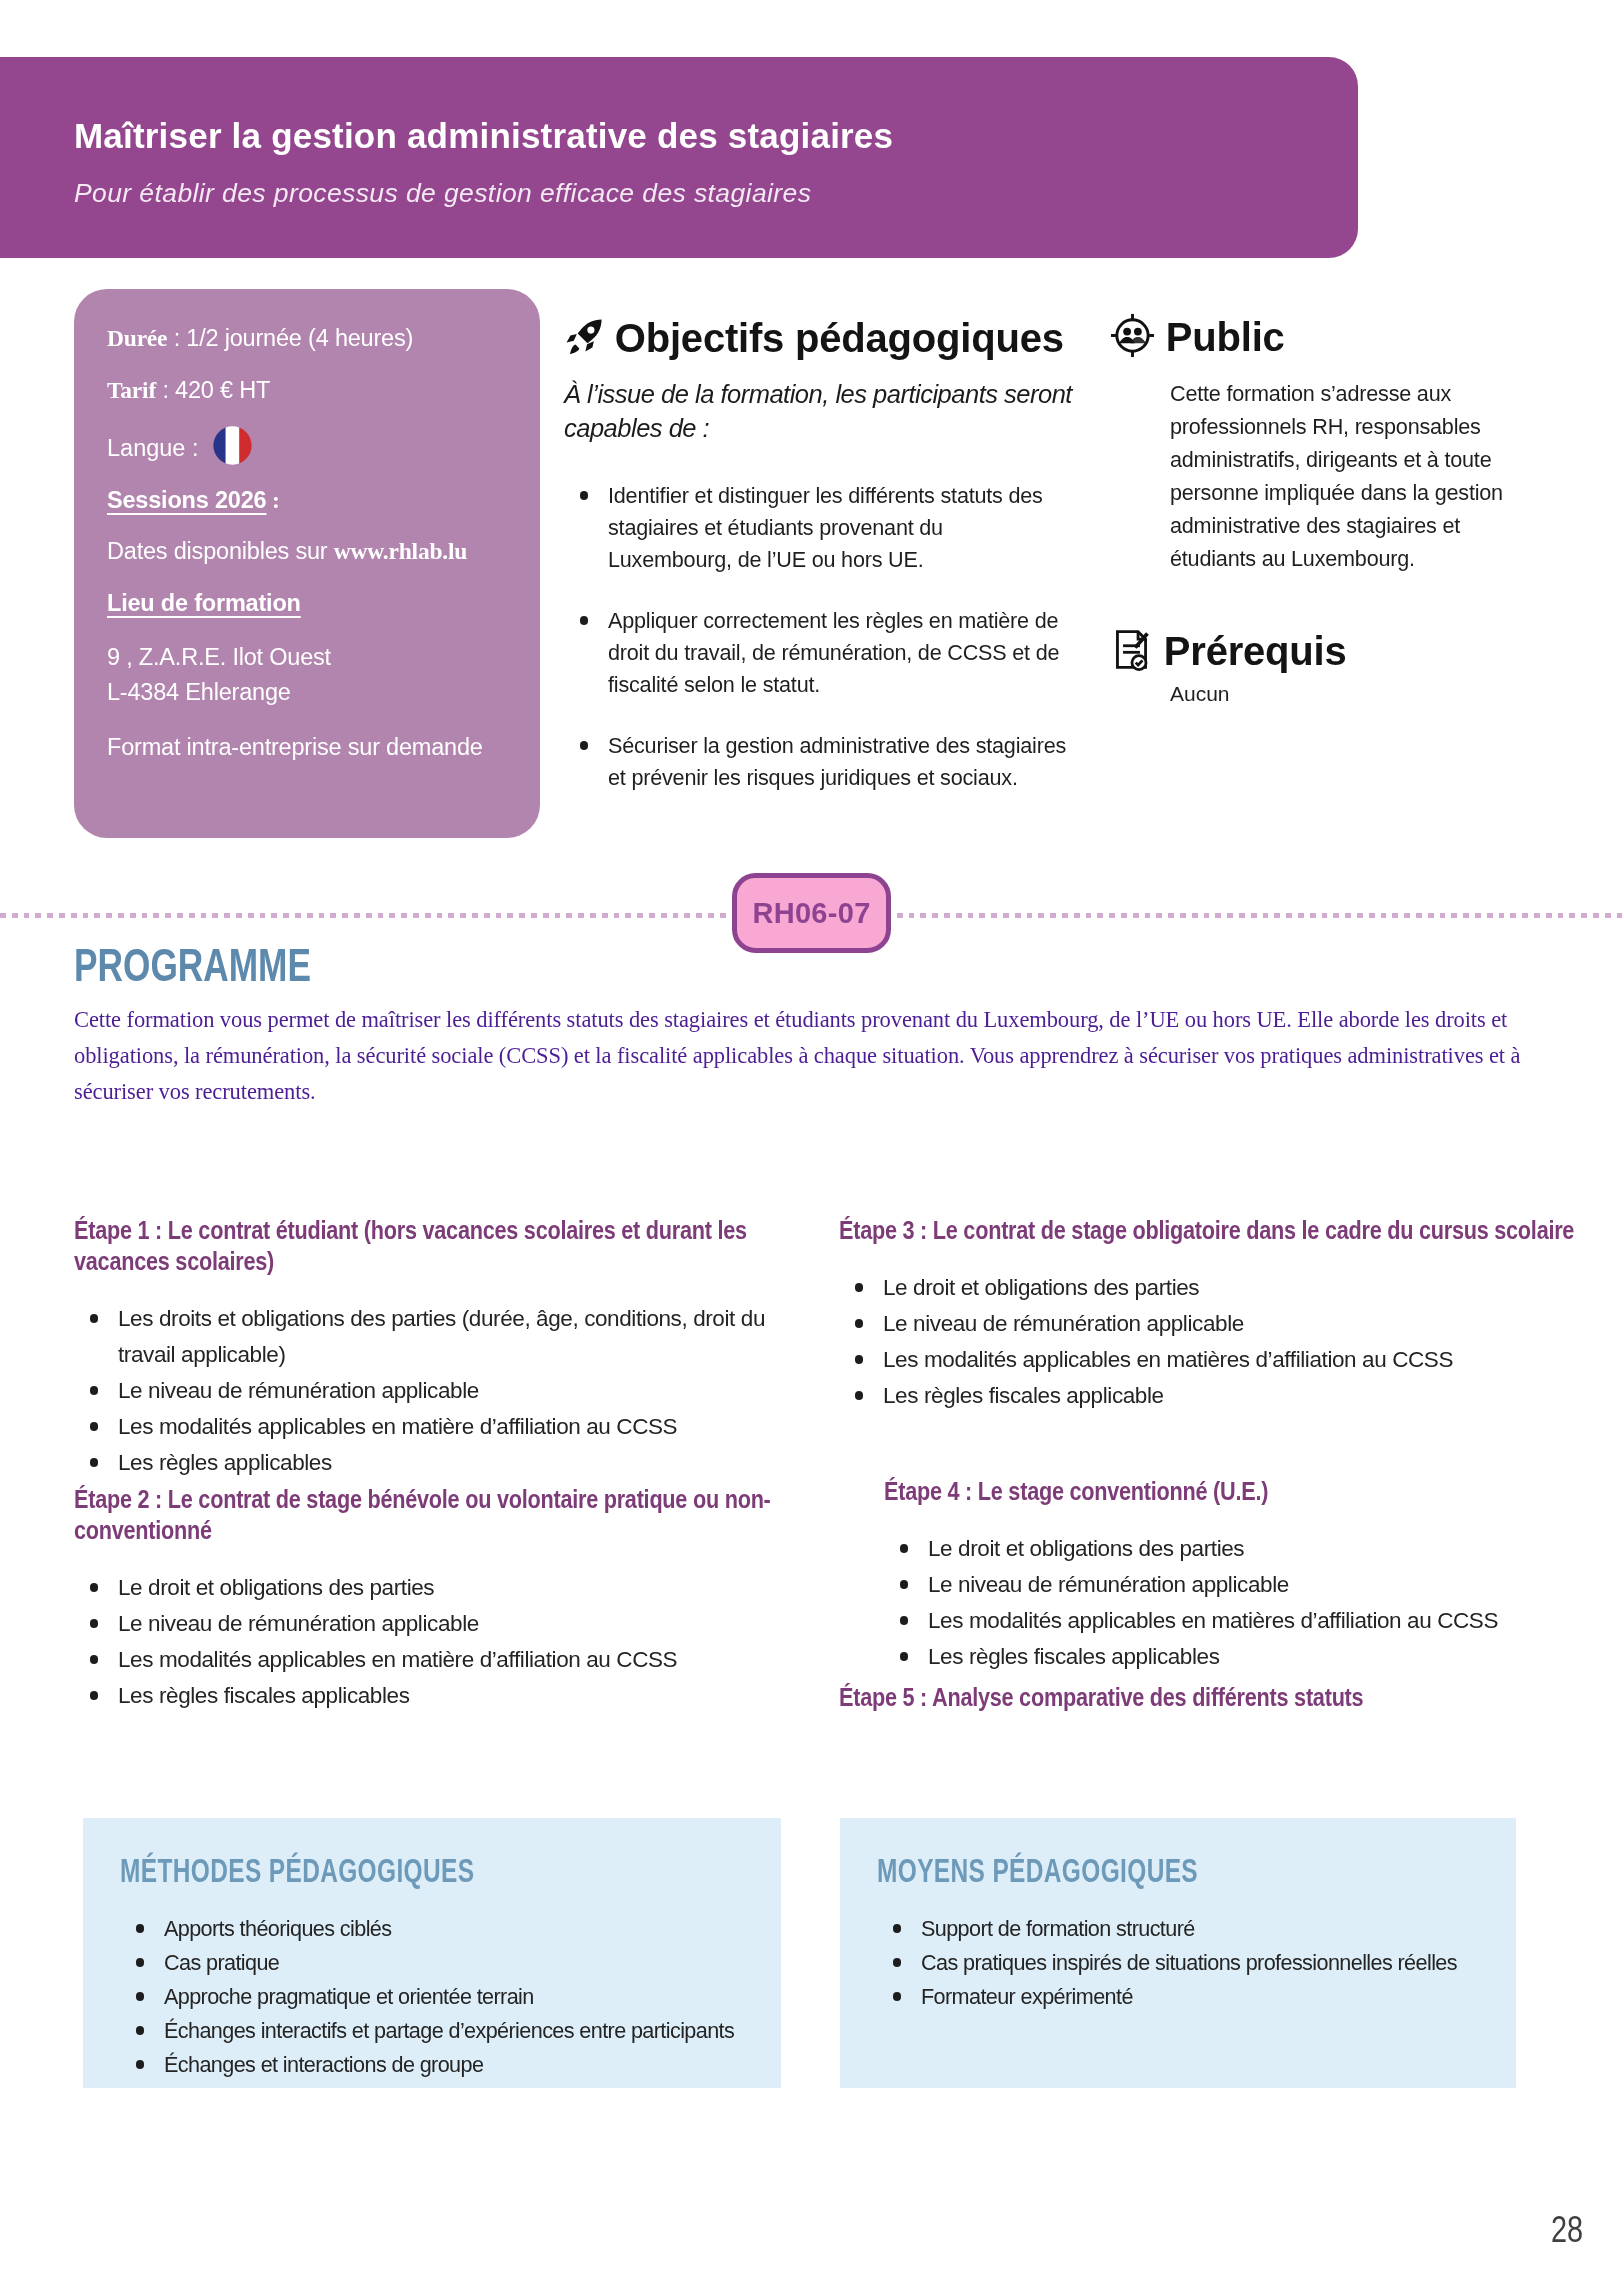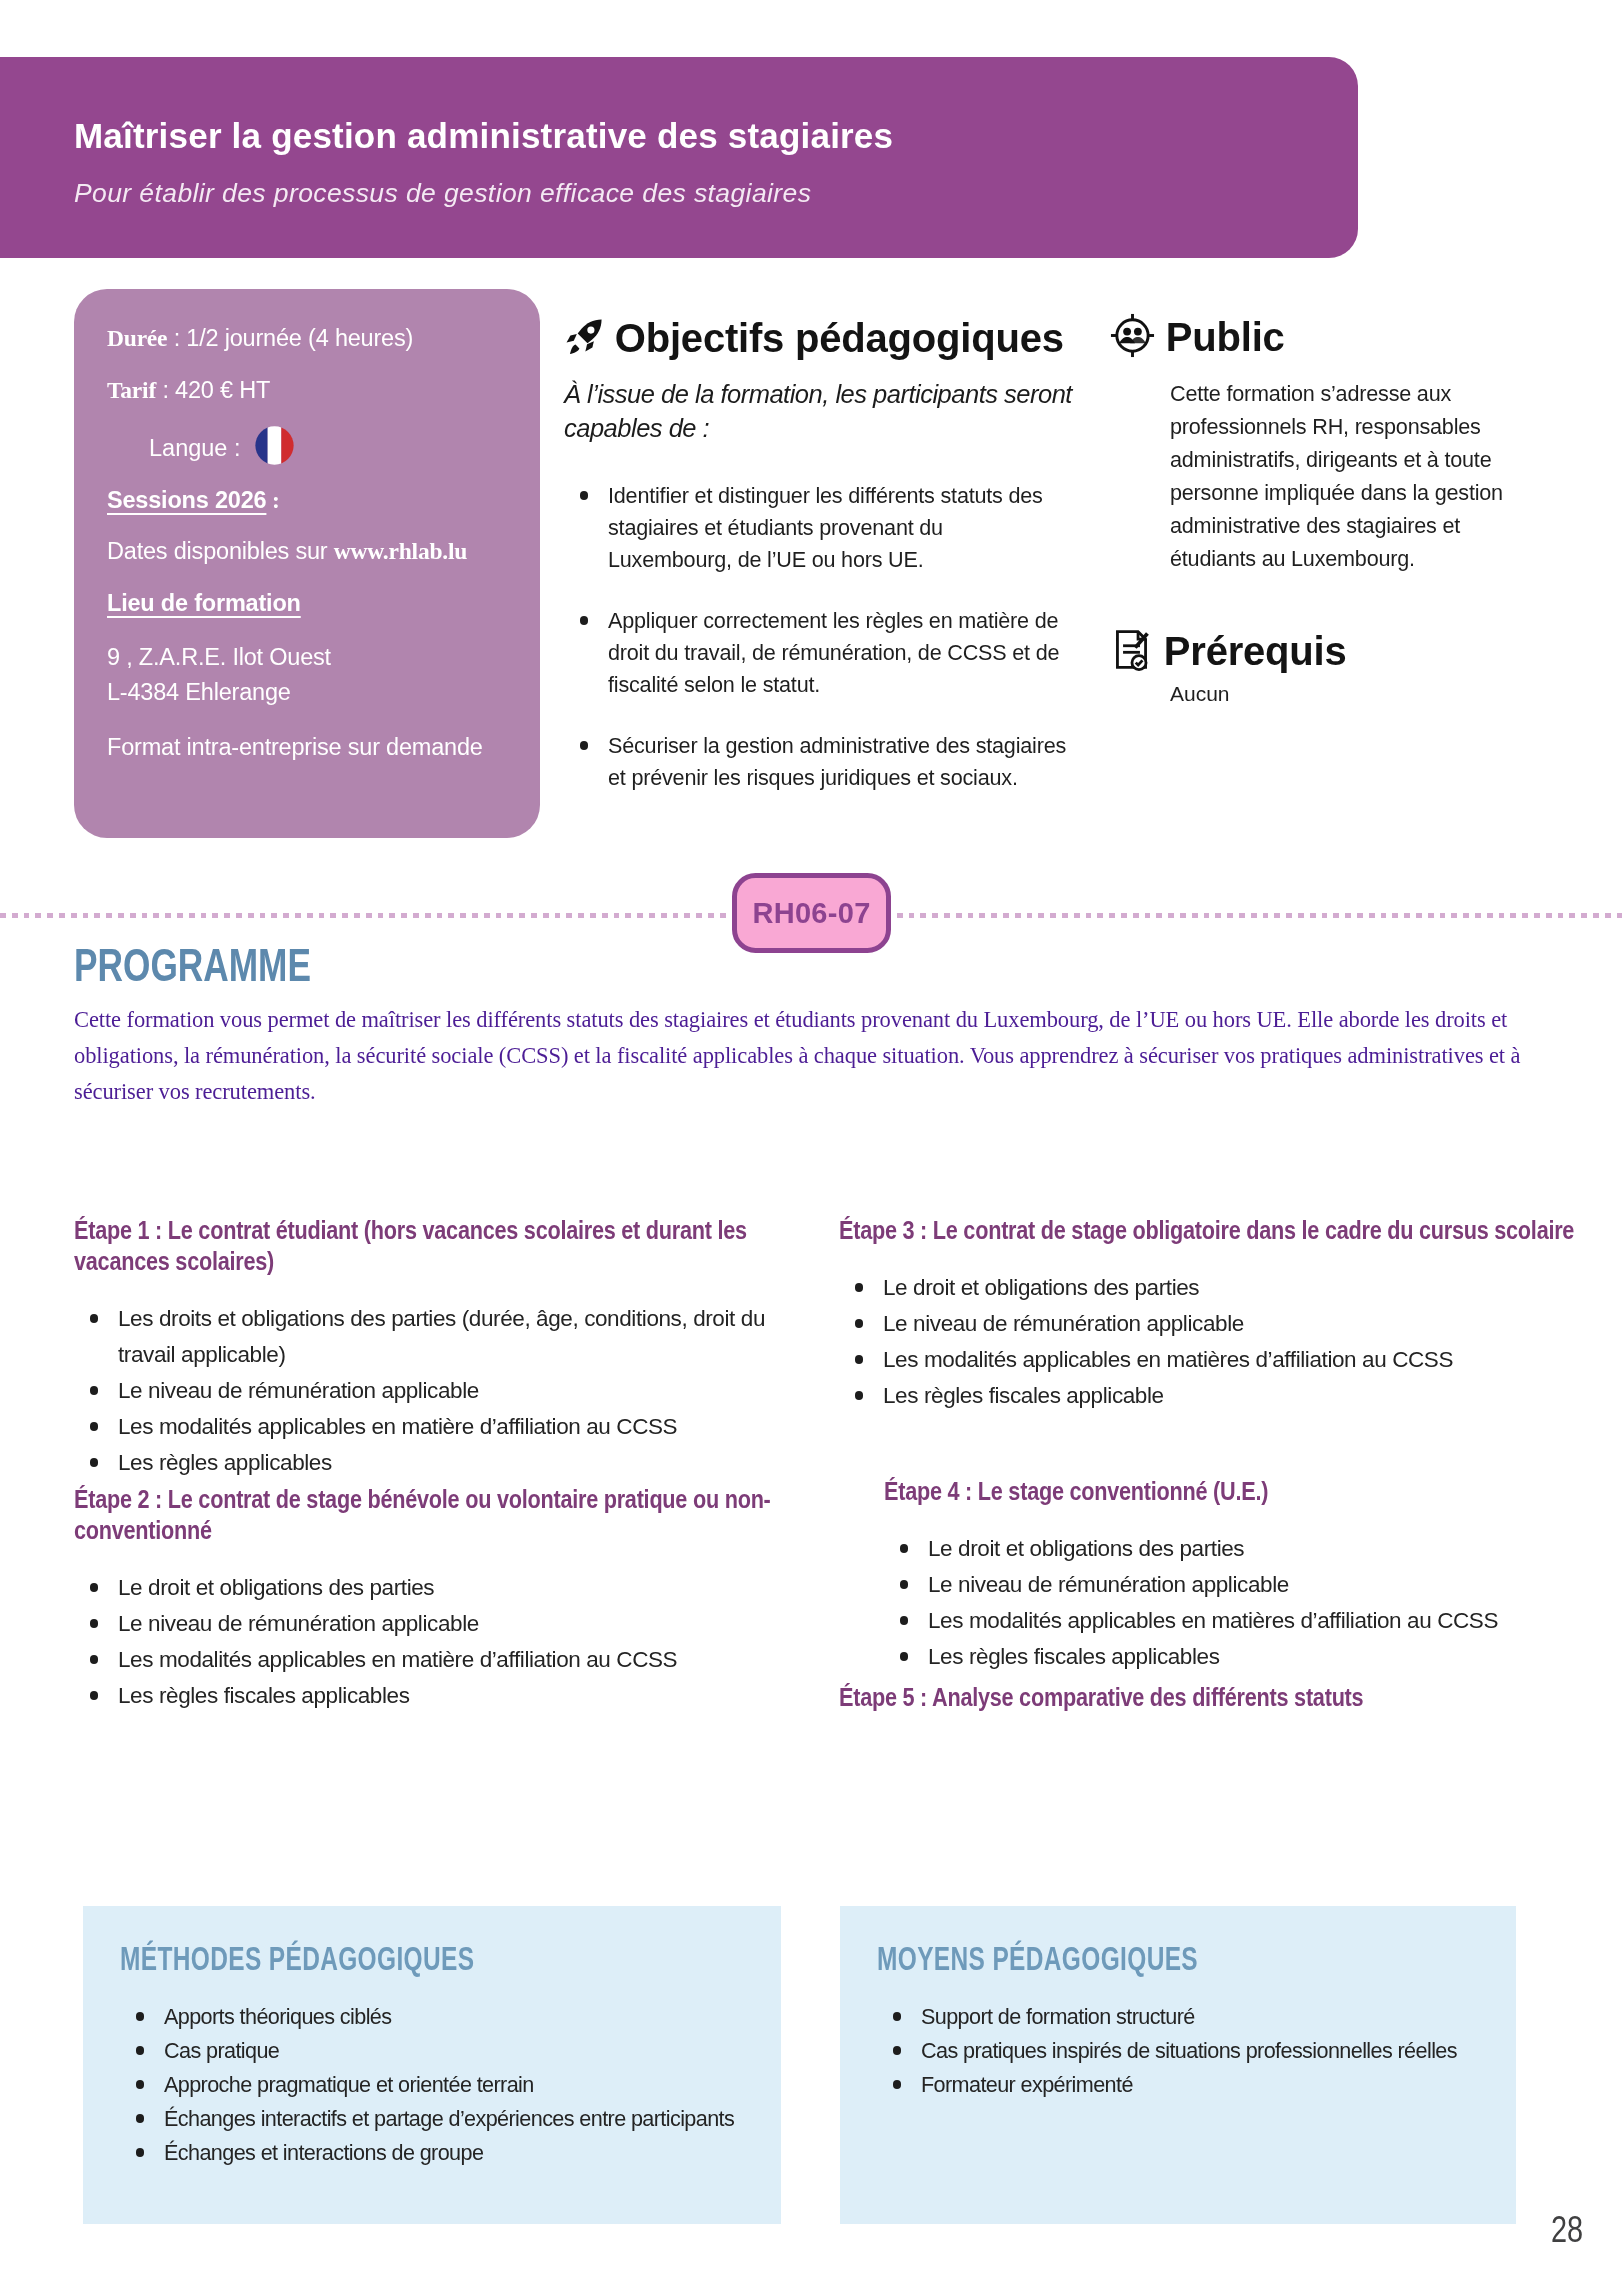--- a/index.html
+++ b/index.html
@@ -16,21 +16,21 @@
   .header-band h1{margin:0;font-size:35px;font-weight:700;letter-spacing:0.2px;}
   .header-band .subtitle{margin-top:21.6px;font-size:26.5px;font-style:italic;font-weight:400;color:#f4e9f3;letter-spacing:0.4px;}
   
   .info-card{
     position:absolute;left:74px;top:289px;width:466px;height:549px;box-sizing:border-box;
     background:#b185ae;border-radius:33px;padding:35px 33px;color:#ffffff;font-size:23.5px;
   }
   .card-row{margin-bottom:22.5px;line-height:29px;letter-spacing:-0.2px;}
   .card-row .b{font-weight:700;font-family:Liberation Serif, serif;}
   .card-row .u{font-weight:700;text-decoration:underline;text-underline-offset:4.9px;}
-  .langue-row{display:flex;align-items:center;gap:13.7px;height:43px;margin-bottom:15.7px;margin-left:42px;}
+  .langue-row{display:flex;align-items:center;gap:13.7px;height:43px;margin-bottom:15.7px;}
   .addr{line-height:35px;}
   
   .objectifs{position:absolute;left:564px;top:316px;width:534px;}
   .sec-head{display:flex;align-items:center;gap:9.8px;}
   .sec-head .sec-title{font-size:40px;font-weight:700;color:#141414;letter-spacing:-0.2px;}
   .obj-intro{margin-top:15.7px;width:510px;font-size:25.5px;font-style:italic;line-height:34px;color:#1c1c1c;letter-spacing:-0.5px;}
   .dot-list{list-style:none;margin:0;padding:0;}
   .dot-list li{position:relative;padding-left:44px;letter-spacing:-0.2px;}
   .dot-list li::before{content:"";position:absolute;left:15.7px;top:11.8px;width:8.8px;height:8.8px;border-radius:50%;background:#1d1d1d;}
   .obj-list{margin-top:35px;}
@@ -62,21 +62,21 @@
   }
   .etape{position:absolute;width:706px;}
   .etape-title{
     color:#7d3c78;font-size:25.5px;font-weight:700;line-height:31px;letter-spacing:-0.3px;
     width:882px;transform:scaleX(0.85);transform-origin:0 0;
   }
   .etape-list{margin-top:23.5px;}
   .etape-list li{font-size:22.5px;line-height:36px;color:#242424;letter-spacing:-0.4px;}
   .etape-list li::before{top:13.7px;}
   
-  .blue-box{position:absolute;top:1906px;height:318px;background:#ddeef8;box-sizing:border-box;padding:33px 37px;}
+  .blue-box{position:absolute;top:1818px;height:270px;background:#ddeef8;box-sizing:border-box;padding:33px 37px;}
   .box-methodes{left:83px;width:698px;}
   .box-moyens{left:840px;width:676px;}
   .box-title{
     font-size:34px;font-weight:700;color:#6e9aba;white-space:nowrap;
     transform:scaleX(0.72);transform-origin:0 0;letter-spacing:0.5px;
   }
   .box-list{margin-top:21.6px;}
   .box-list li{font-size:21.6px;line-height:34px;color:#242424;letter-spacing:-0.6px;white-space:nowrap;}
   .box-list li::before{top:12.7px;}
   

